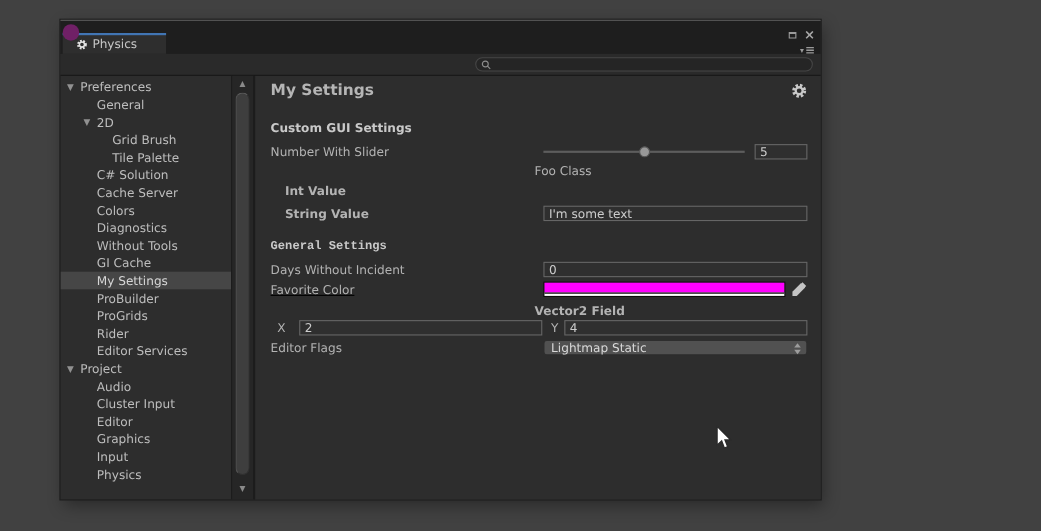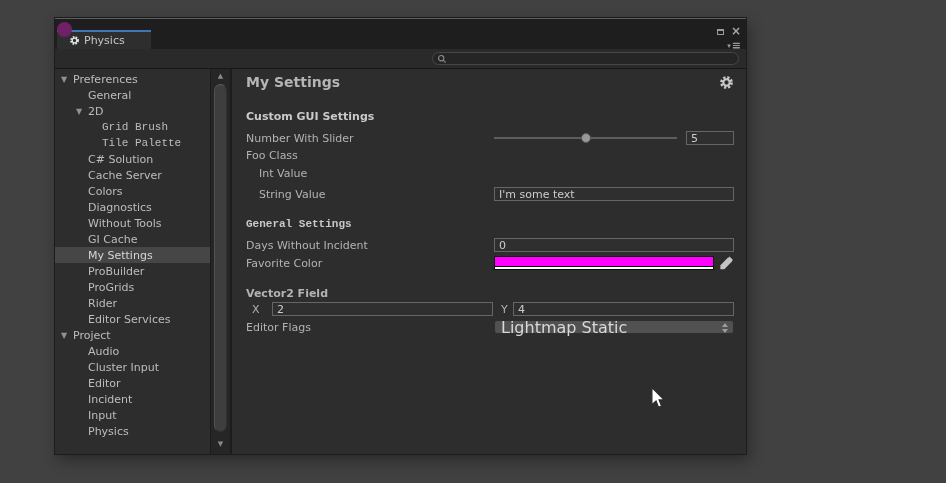--- a/index.html
+++ b/index.html
@@ -39,76 +39,76 @@
 
   
   .content { display:flex; height:385px; }
 
   .sidebar { width:155px; padding-top:2px; overflow:hidden; position:relative; }
   .trow { height:16px; display:flex; align-items:center; font-size:11px; color:#bdbdbd; cursor:default; white-space:nowrap; }
   .trow .arrow { width:13px; font-size:8px; color:#919191; flex:none; text-align:left; padding-left:1px; }
   .d0 { padding-left:5px; }
   .d1 { padding-left:33px; }
   .d1.has-arrow { padding-left:20px; }
-  .d2 { padding-left:47px;font-family:Liberation Mono, monospace; }
+  .d2 { padding-left:47px; }
   .sel { background:#464646; color:#d6d6d6; }
 
   .vscroll { width:21px; background:#262626; border-left:1px solid #1c1c1c; border-right:1px solid #1c1c1c; position:relative; flex:none; }
   .scroll-arrow { position:absolute; left:0; width:100%; text-align:center; color:#8a8a8a; font-size:7px; }
   .scroll-up { top:3px; }
   .scroll-down { top:371px; }
   .scroll-thumb { position:absolute; left:3px; top:15px; width:13px; height:348px; border-radius:7px; background:#3e3e3e; border:1px solid #303030; border-top-color:#5b5b5b; border-left-color:#525252; }
 
   .main { flex:1; border-left:1px solid #1d1d1d; background:#2d2d2d; padding:4px 12px 0 14px; }
 
   .main-header { height:18px; display:flex; justify-content:space-between; align-items:center; margin-bottom:19px; }
   .main-title { font-size:14px; font-weight:bold; color:#b5b5b5; }
 
   .sec-head { height:13px; font-size:11px; font-weight:bold; color:#c9c9c9; }
   .sec-head.s1 { margin-bottom:7px; }
   .sec-head.s2 { margin-bottom:6px;font-family:Liberation Mono, monospace; }
 
   .frow { display:flex; align-items:center; height:16px; margin-bottom:2px; }
   .flabel { width:248px; flex:none; font-size:11px; color:#b3b3b3; white-space:nowrap; }
-  .flabel.indent { padding-left:13px; }
+  .flabel.indent { padding-left:13px;font-weight:bold; }
   .fctrl { flex:1; display:flex; align-items:center; min-width:0; }
 
   .tfield {
     width:100%; height:14px; background:#2f2f2f; border:1px solid #666666;
     color:#cccccc; font-size:11px; padding:0 4px; font-family:inherit; outline:none;
   }
 
   
   .slider-track { position:relative; flex:1; height:2px; background:#5d5d5d; margin-right:9px; }
   .slider-thumb { position:absolute; top:-4px; width:10px; height:10px; border-radius:50%; background:#989898; border:1px solid #585858; transform:translateX(-50%); }
   .num-field { width:48px; flex:none; }
 
   
   .mb5 { margin-bottom:5px; }
   .mb16 { margin-bottom:16px; }
-  .mb3 { margin-bottom:15px; }
+  .mb3 { margin-bottom:4px;text-decoration:underline; }
   .mb0 { margin-bottom:0;font-weight:bold; }
-  .lblrow { height:15px; }
+  .lblrow { height:15px;justify-content:flex-end; }
 
   
   .color-wrap { flex:1; height:14px; border:1px solid #0d0d0d; display:flex; flex-direction:column; cursor:default; }
   .color-main { flex:1; }
   .alpha-strip { height:3px; background:#ffffff; border-top:1px solid #000; }
   .eyedropper { width:16px; height:15px; margin-left:4px; flex:none; }
 
   
   .vrow { margin-left:6px; }
   .vlabel { font-size:11px; color:#b3b3b3; flex:none; }
   .vlabel.x { width:20px; }
   .vlabel.y { width:12px; margin-left:8px; }
 
   
   .dropdown {
     flex:1; height:14px; background:#515151; border:1px solid #2e2e2e; border-radius:3px;
-    color:#d8d8d8; font-size:16px; display:flex; align-items:center;
+    color:#d8d8d8; font-size:11px; display:flex; align-items:center;
     padding:0 18px 0 6px; position:relative; cursor:default;
   }
   .dd-arrows { position:absolute; right:5px; top:2px; display:flex; flex-direction:column; gap:2px; }
   .dd-arrows .t-up { width:0; height:0; border-left:3px solid transparent; border-right:3px solid transparent; border-bottom:4px solid #9d9d9d; }
   .dd-arrows .t-down { width:0; height:0; border-left:3px solid transparent; border-right:3px solid transparent; border-top:4px solid #9d9d9d; }
 
   .cursor { position:absolute; left:650px; top:387px; z-index:50; pointer-events:none; }
 
   .gear-svg { display:block; }
 </style>
@@ -206,21 +206,21 @@
       <div class="trow d1">
           <span>Audio</span>
         </div>
       <div class="trow d1">
           <span>Cluster Input</span>
         </div>
       <div class="trow d1">
           <span>Editor</span>
         </div>
       <div class="trow d1">
-          <span>Incident</span>
+          <span>Graphics</span>
         </div>
       <div class="trow d1">
           <span>Input</span>
         </div>
       <div class="trow d1">
           <span>Physics</span>
         </div>
     </div>
 
     <div class="vscroll">

